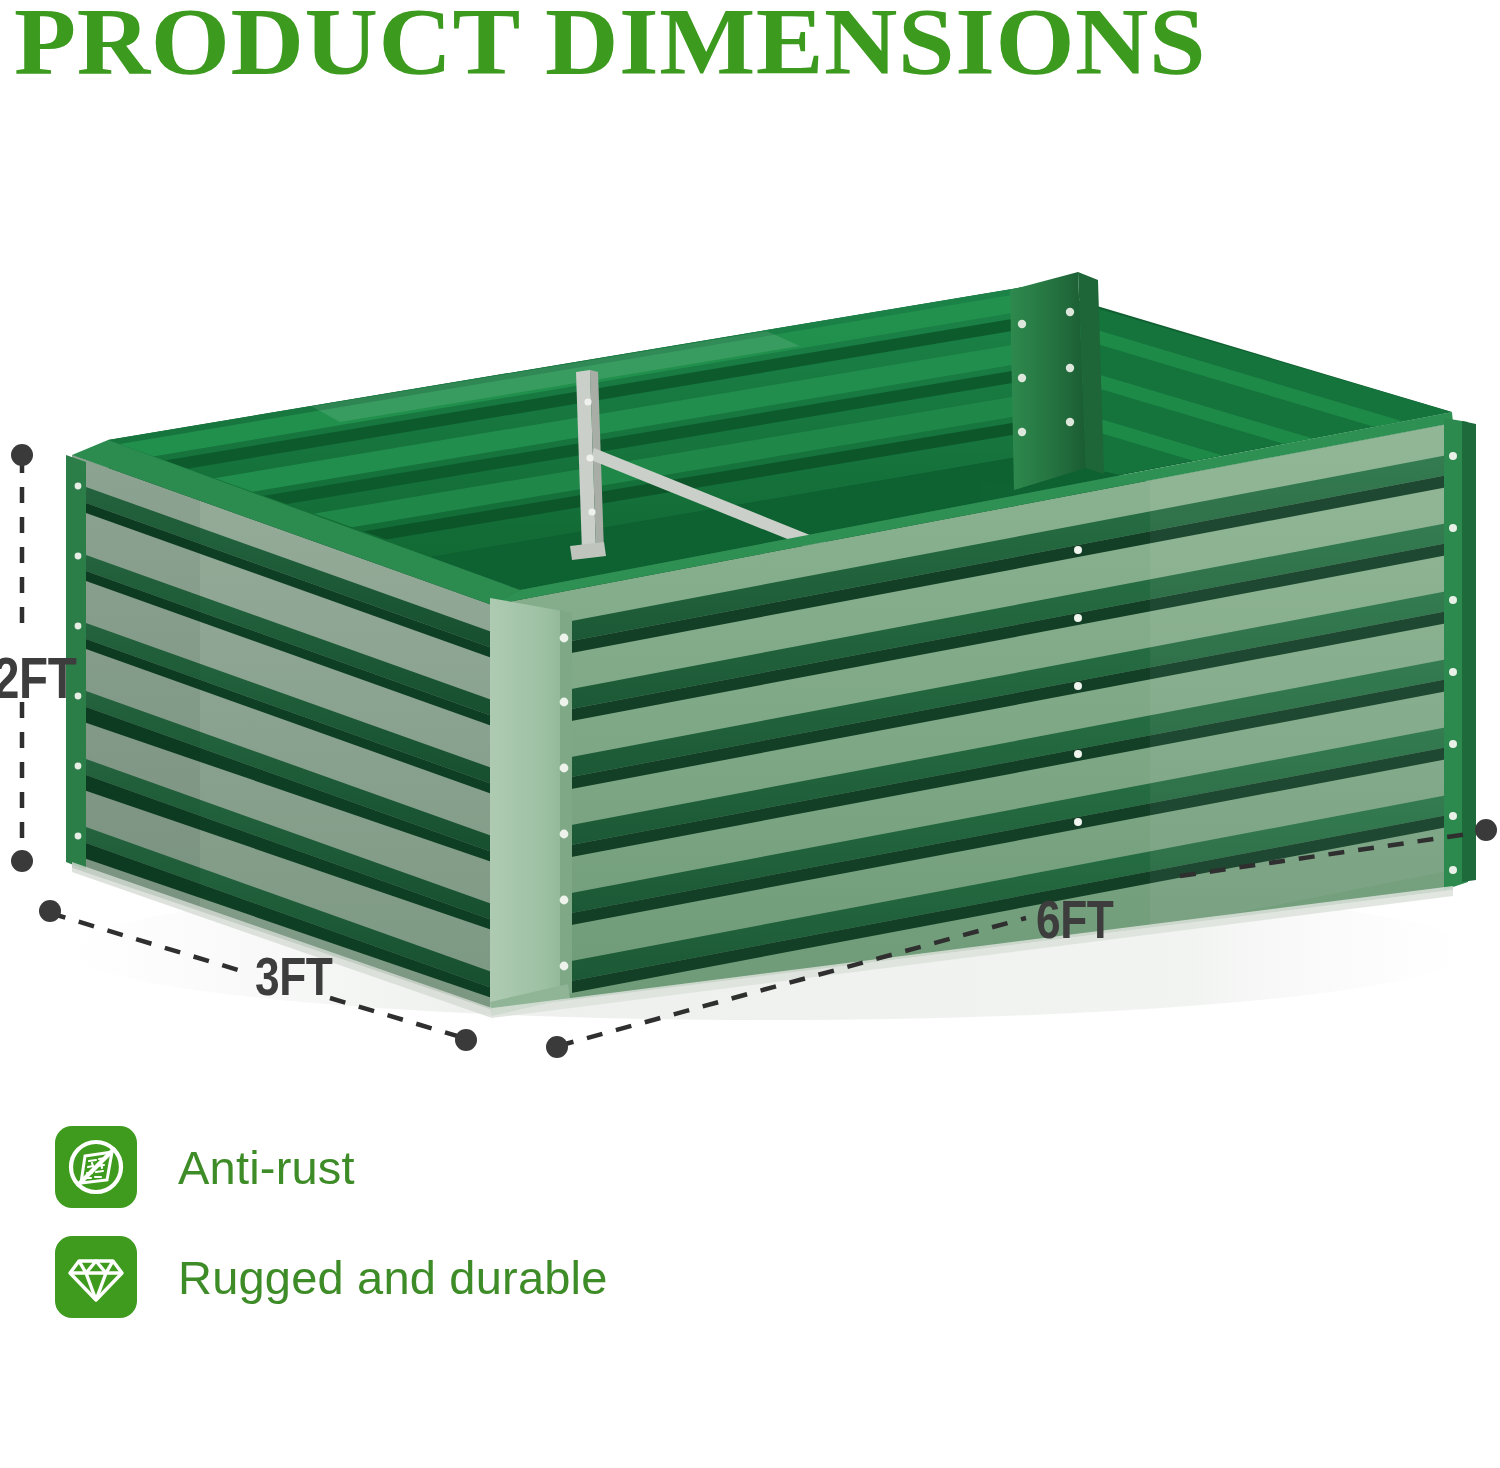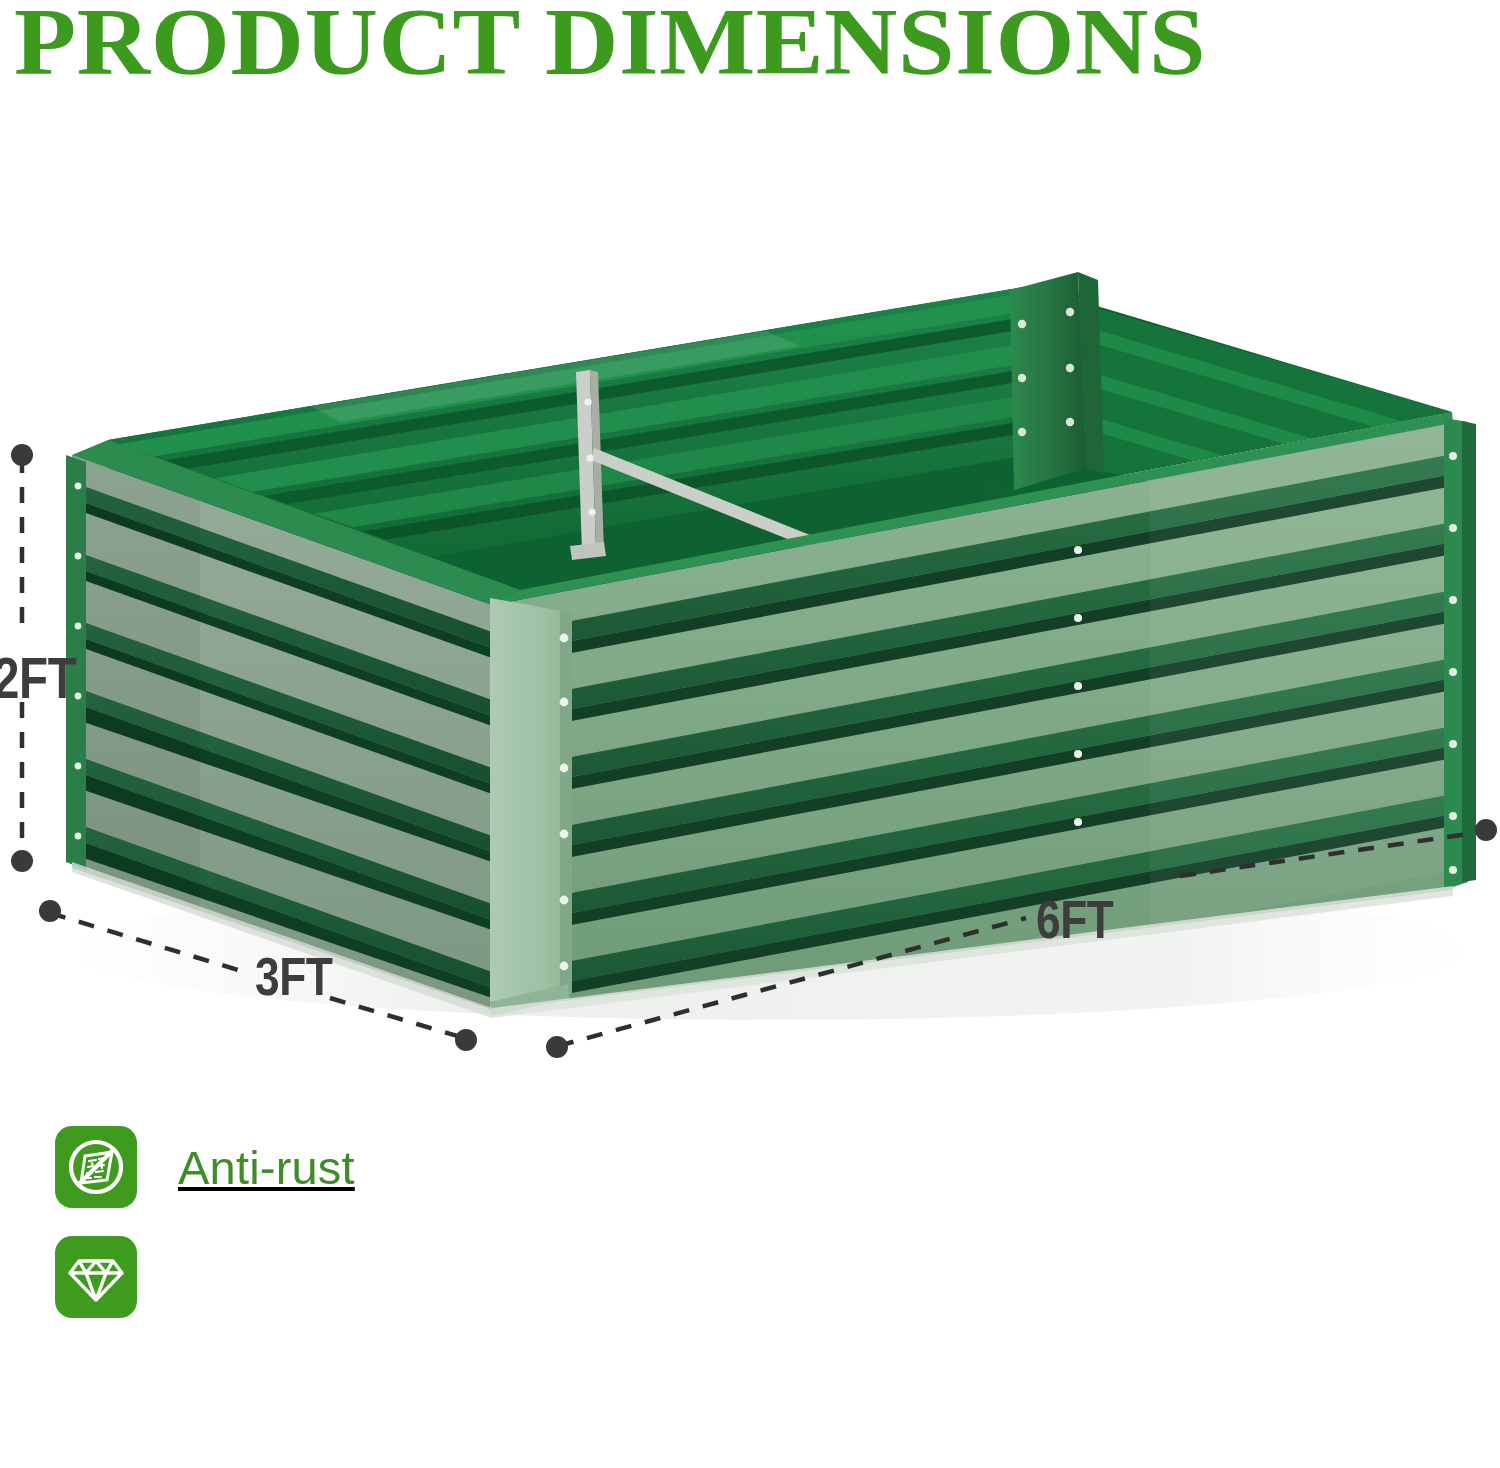--- a/index.html
+++ b/index.html
@@ -32,21 +32,20 @@
   #stage svg{display:block;}
 
   
   #features{
     position:absolute; left:55px; top:1112px;
     width:900px;
   }
   .feature{
     display:flex; align-items:center;
     height:110px;
-    text-decoration:underline;
   }
   .feat-icon{
     width:82px;height:82px;border-radius:17px;
     background:#3E9B1E;
     flex:0 0 82px;
     display:flex;align-items:center;justify-content:center;
   }
   .feat-icon svg{display:block;}
   .feat-label{
     margin-left:41px;
@@ -365,16 +364,17 @@
 
           <path d="M14 15 L21 27"></path>
           <path d="M48 15 L41 27"></path>
           <path d="M21 27 L31 15 L41 27"></path>
 
           <path d="M21 27 L31 54"></path>
           <path d="M41 27 L31 54"></path>
         </g>
       </svg>
     </div>
+    <div class="feat-label">Rugged and durable</div>
   </div>
 
 
 </div>
 
 </body></html>

